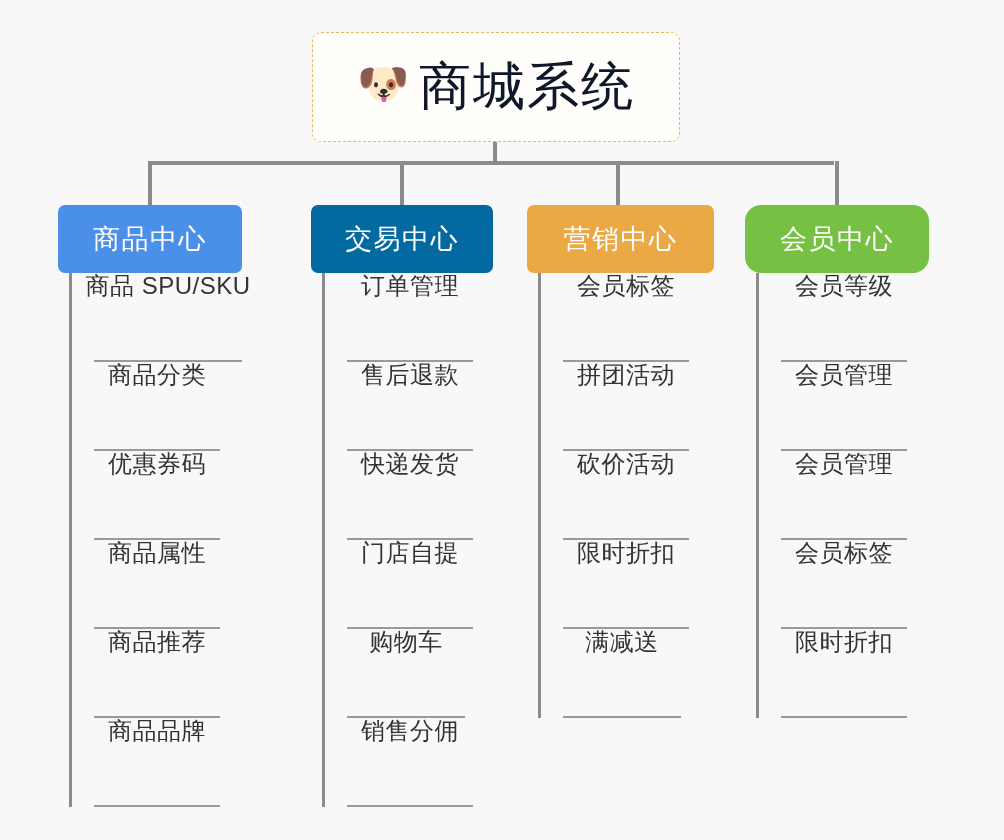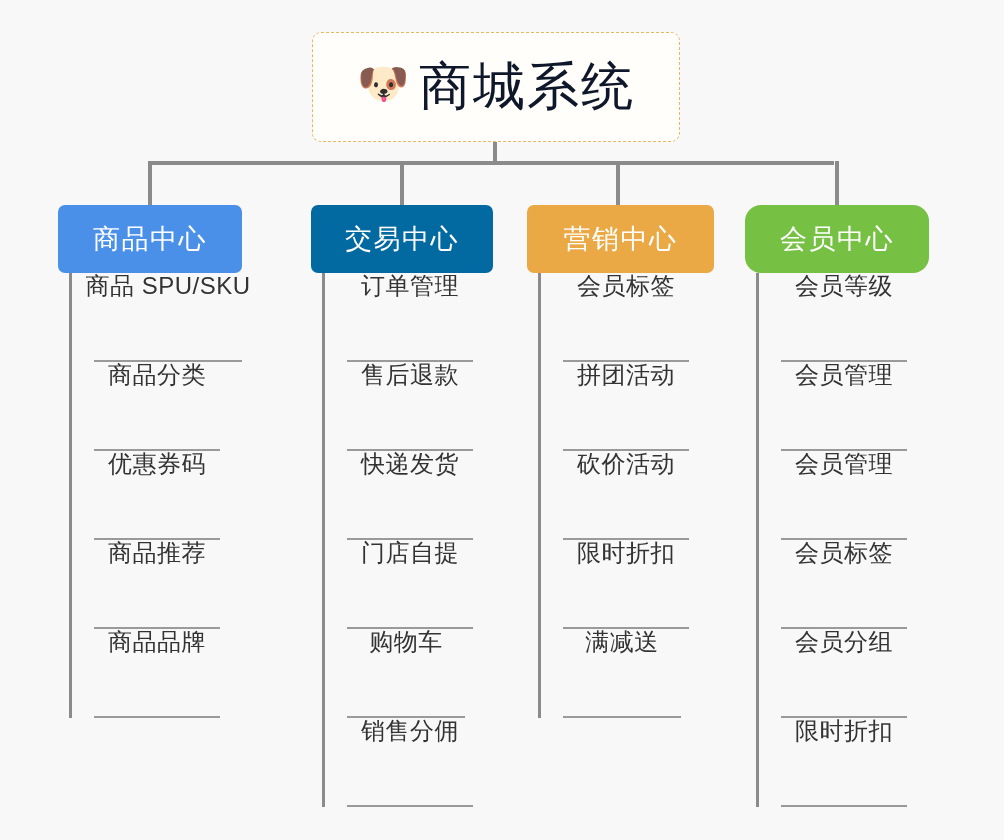--- a/index.html
+++ b/index.html
@@ -154,20 +154,25 @@
               <span class="leaf-label">商品分类</span>
             </div>
           </div>
           <div class="leaf">
             <div class="leaf-inner">
               <span class="leaf-label">优惠券码</span>
             </div>
           </div>
           <div class="leaf">
             <div class="leaf-inner">
+              <span class="leaf-label">商品属性</span>
+            </div>
+          </div>
+          <div class="leaf">
+            <div class="leaf-inner">
               <span class="leaf-label">商品推荐</span>
             </div>
           </div>
           <div class="leaf">
             <div class="leaf-inner">
               <span class="leaf-label">商品品牌</span>
             </div>
           </div>
         </div>
       </div>
@@ -260,25 +265,20 @@
               <span class="leaf-label">会员管理</span>
             </div>
           </div>
           <div class="leaf">
             <div class="leaf-inner">
               <span class="leaf-label">会员标签</span>
             </div>
           </div>
           <div class="leaf">
             <div class="leaf-inner">
-              <span class="leaf-label">会员分组</span>
-            </div>
-          </div>
-          <div class="leaf">
-            <div class="leaf-inner">
               <span class="leaf-label">限时折扣</span>
             </div>
           </div>
         </div>
       </div>
     </div>
 
 </div>
 
 </body></html>

